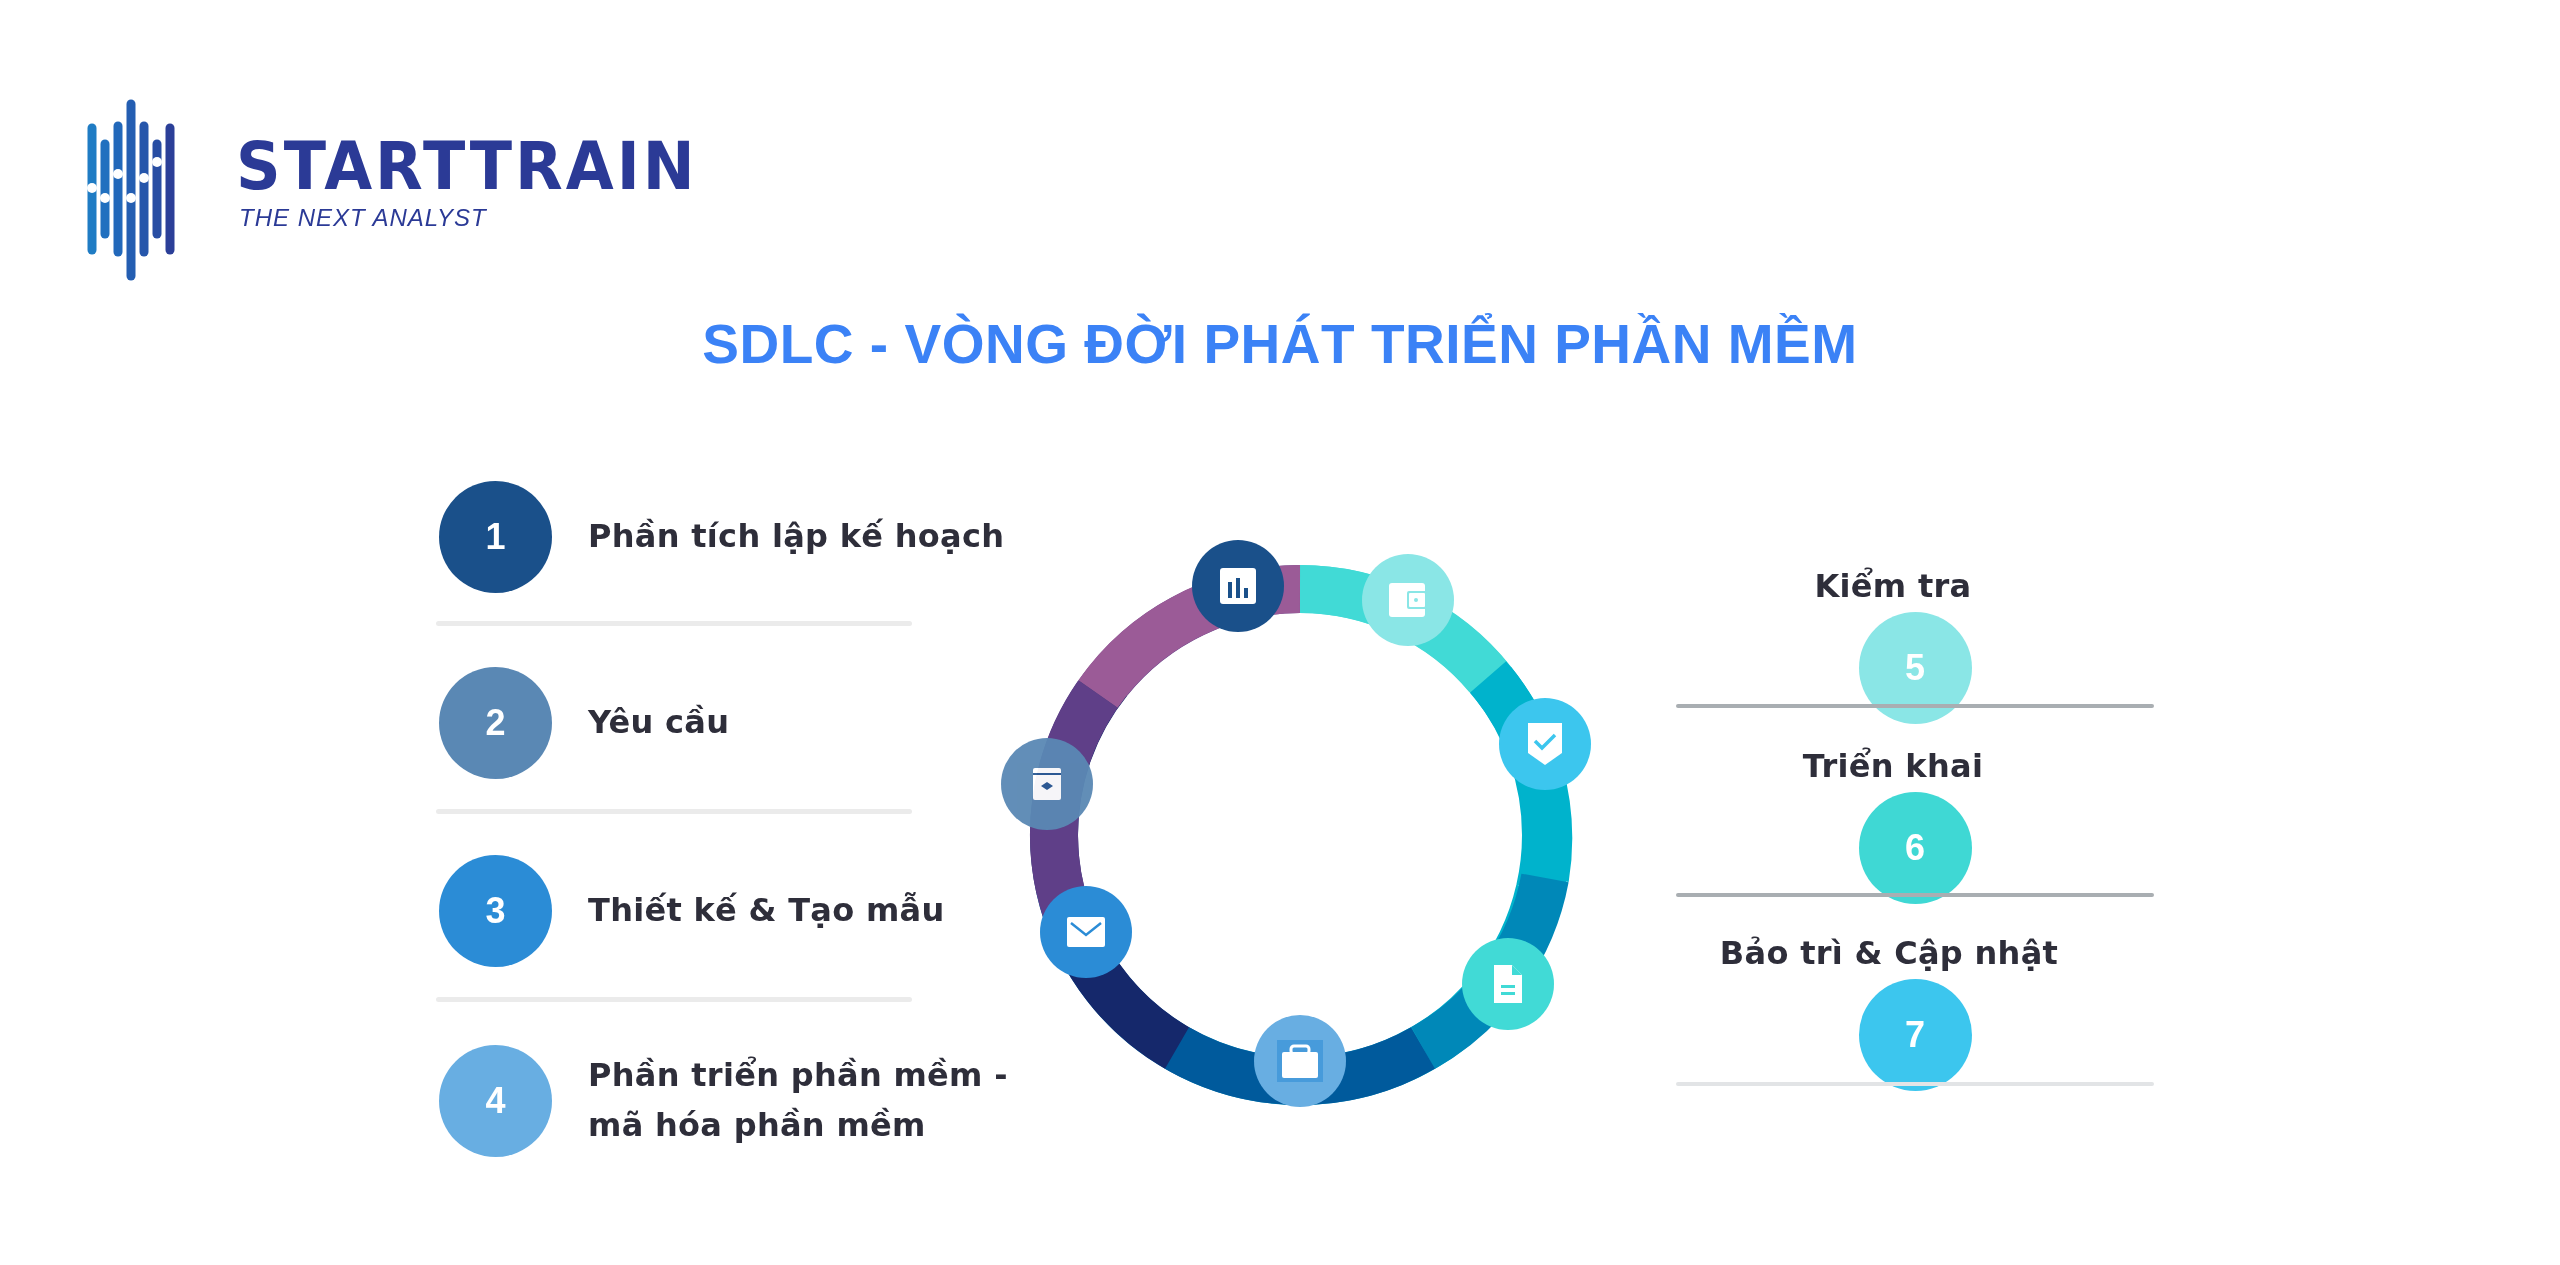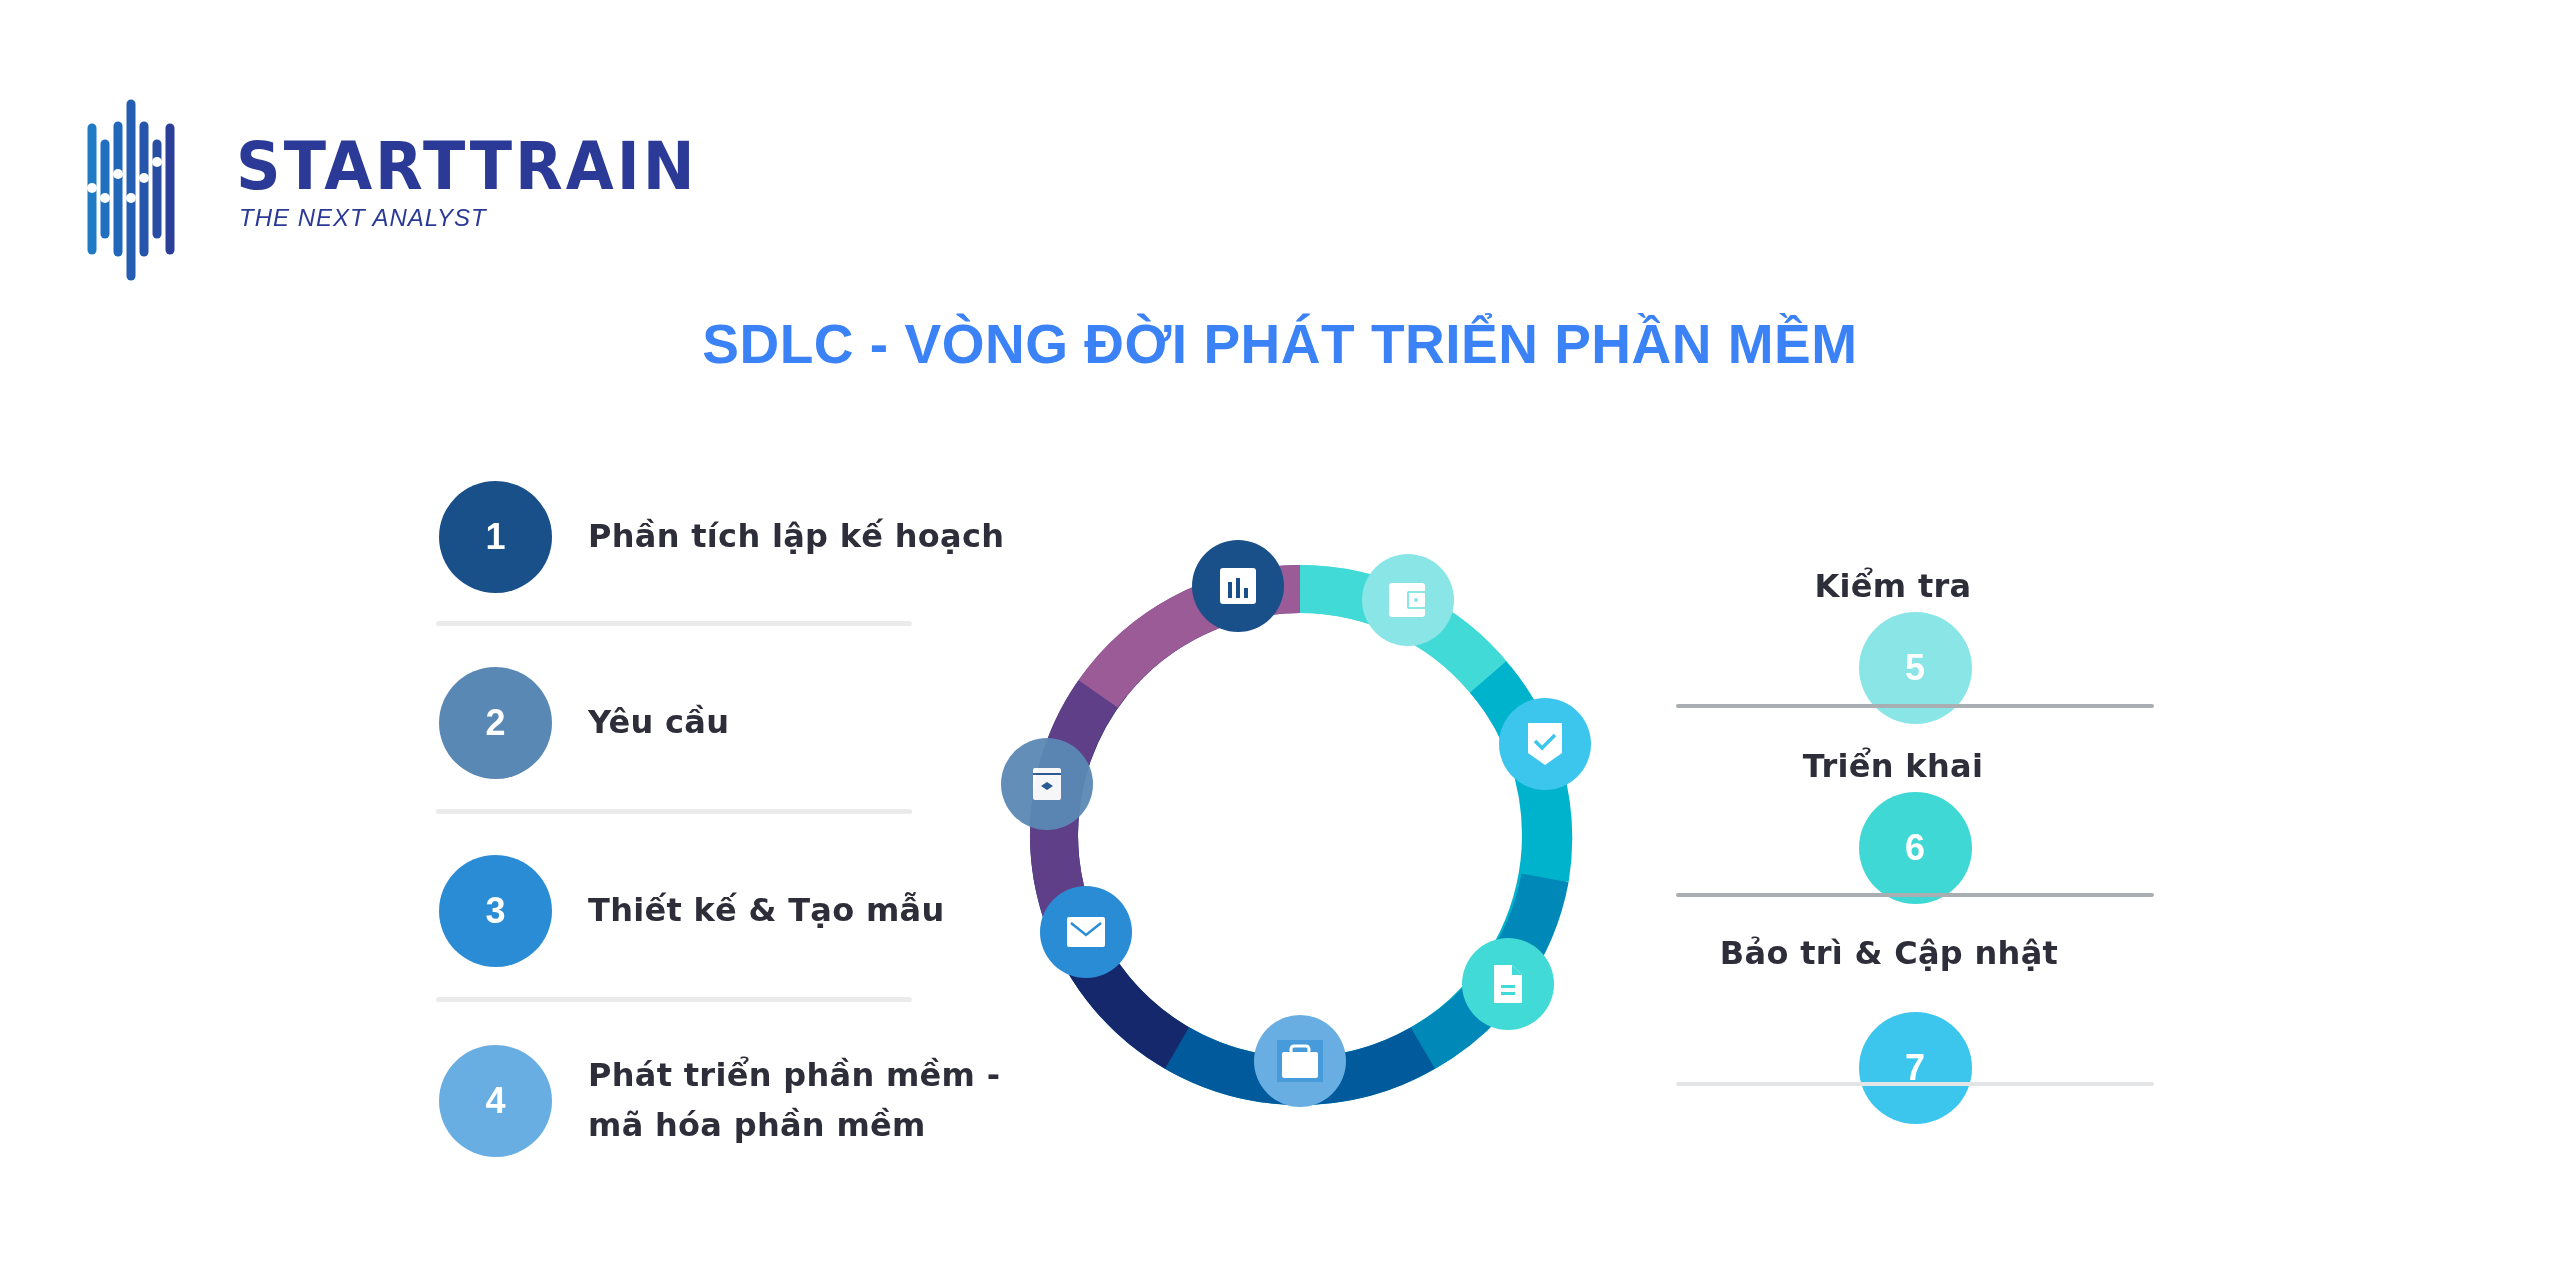--- a/index.html
+++ b/index.html
@@ -114,38 +114,38 @@
 
   <div class="step left" style="left:439px; top:855px;">
     <div class="num" style="background:#2b8cd6;">3</div>
     <div class="label">Thiết kế &amp; Tạo mẫu</div>
   </div>
   <div class="divider l" style="top:997px;"></div>
 
   <div class="step left" style="left:439px; top:1045px;">
     <div class="num" style="background:#68aee2;">4</div>
     <div class="label">
-      <div>Phát triển phần mềm -</div>
+      <div>Phần triển phần mềm -</div>
       <div>mã hóa phần mềm</div>
     </div>
   </div>
 
   <div class="step right" style="left:1676px; width:478px; top:562px; justify-content:flex-end;">
     <div class="label">Kiểm tra</div>
     <div class="num" style="background:#8ae6e6;">5</div>
   </div>
   <div class="divider r" style="top:704px;"></div>
 
   <div class="step right" style="left:1676px; width:478px; top:742px; ">
     <div class="label">Triển khai</div>
     <div class="num" style="background:#3fd8d4;">6</div>
   </div>
   <div class="divider r" style="top:893px;"></div>
 
-  <div class="step right" style="left:1676px; width:478px; top:929px; justify-content:flex-end;gap:33px;">
+  <div class="step right" style="left:1676px; width:478px; top:929px; justify-content:flex-end;">
     <div class="label" style="margin-right:52px;">Bảo trì &amp; Cập nhật</div>
     <div class="num" style="background:#3cc6ee;">7</div>
   </div>
   <div class="divider r light" style="top:1082px;"></div>
 
   <div class="ring">
     <svg width="620" height="580" viewBox="0 0 620 580">
 
       <g fill="none" stroke-width="48" transform="translate(300,295) rotate(-90)">
         <circle r="246" stroke="#41dad6" stroke-dasharray="221 2000" stroke-dashoffset="0"></circle>

